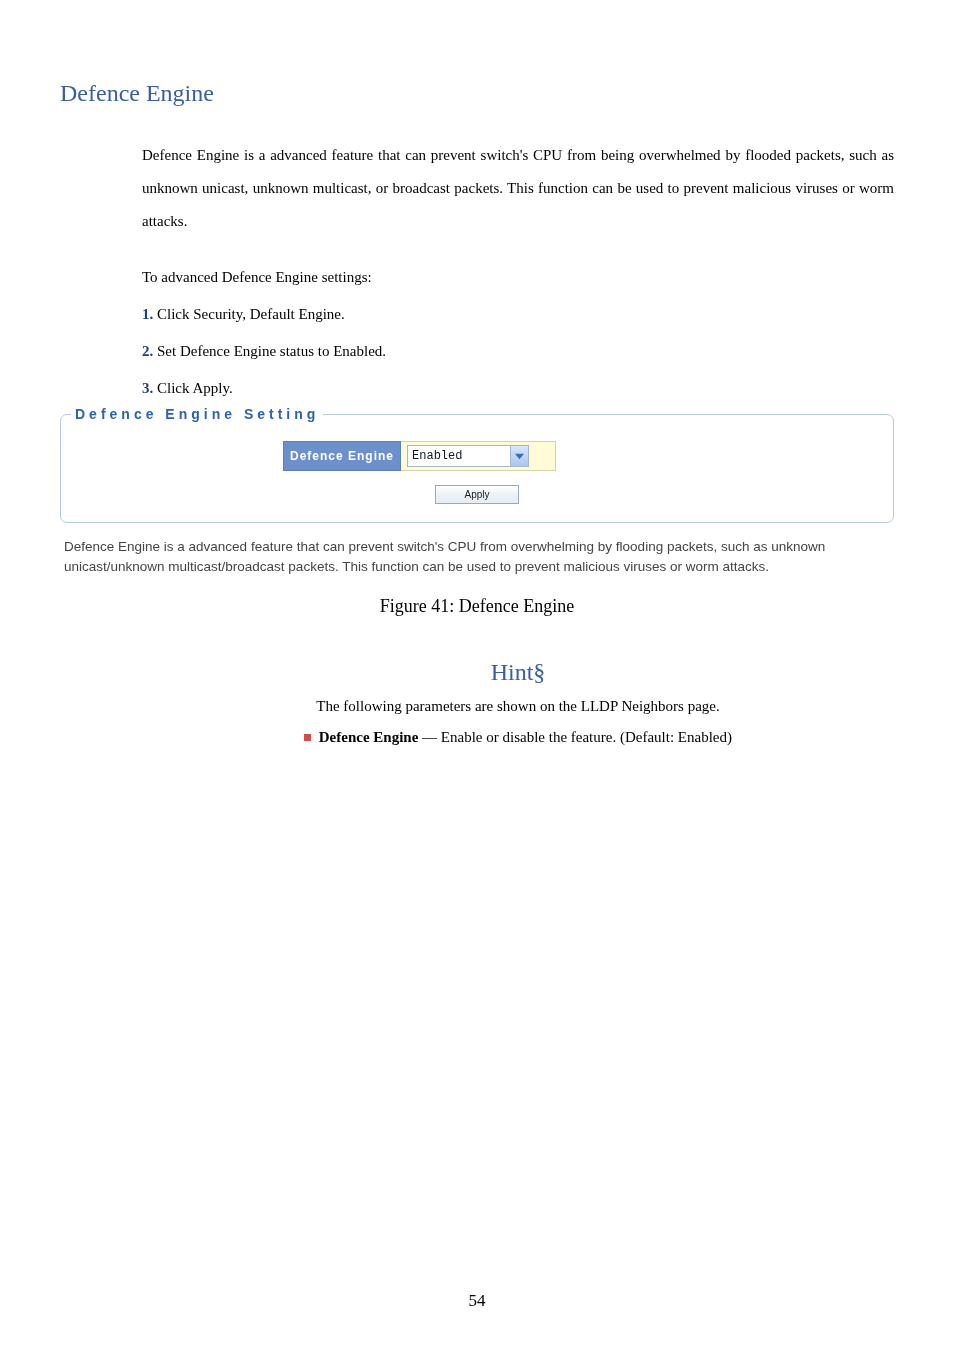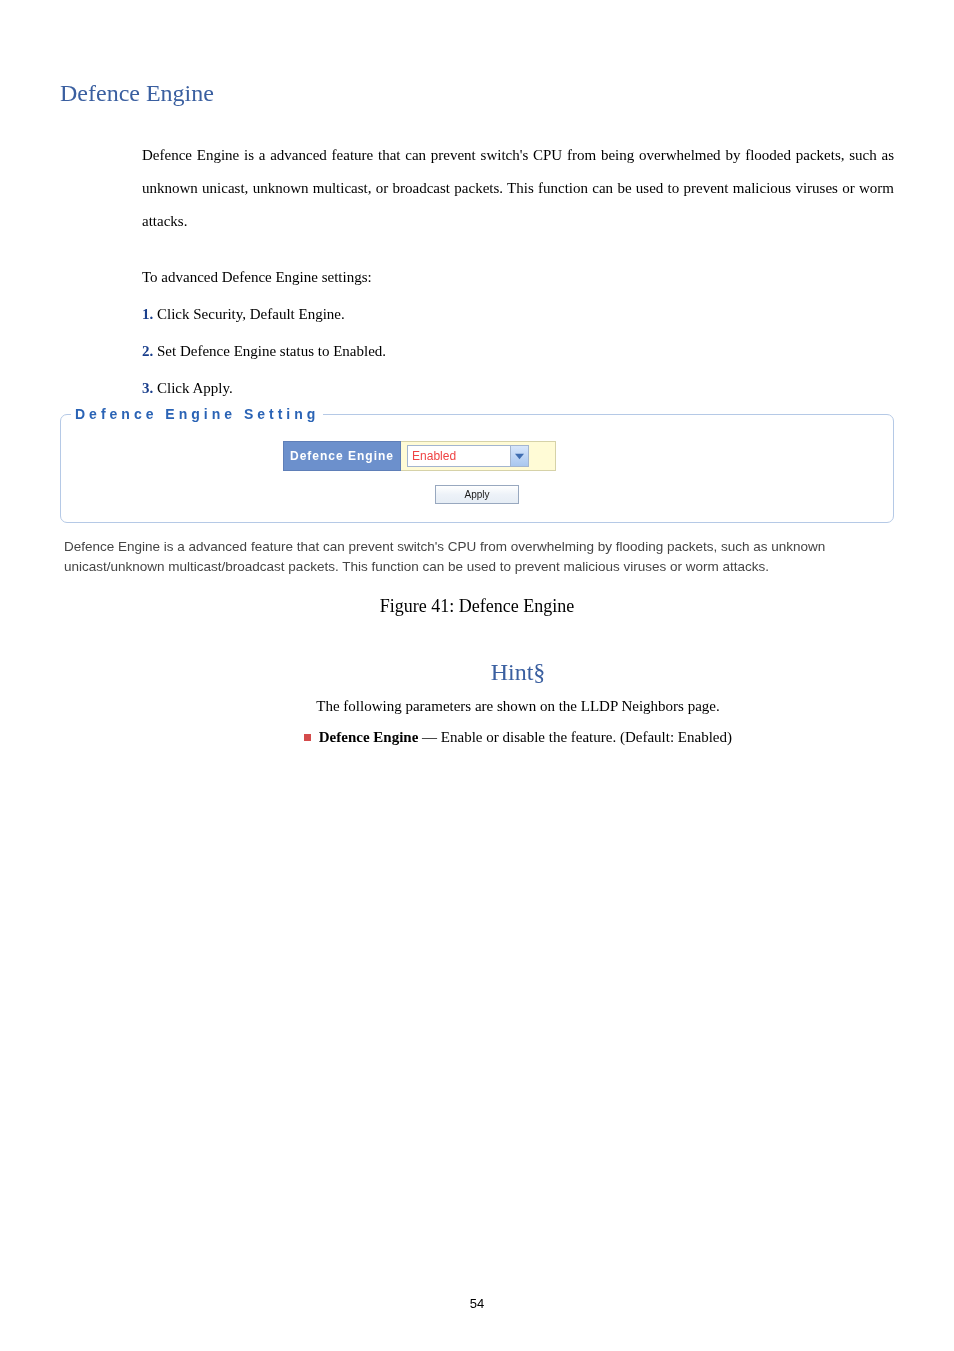--- a/index.html
+++ b/index.html
@@ -110,21 +110,22 @@
       border: 1px solid #a3b5cf;
       height: 20px;
       width: 120px;
       cursor: pointer;
       font-family: Tahoma, Verdana, sans-serif;
       font-size: 12px;
     }
     .select-value {
       flex: 1;
       padding: 0 4px;
-      color: #ef4444;
+      color: #0f172a;
+      font-family: Liberation Mono, monospace;
     }
     .select-arrow {
       width: 17px;
       height: 100%;
       background: linear-gradient(to bottom, #d7e6fb 0%, #a9c7ef 100%);
       border-left: 1px solid #a3b5cf;
       display: flex;
       align-items: center;
       justify-content: center;
     }
@@ -185,22 +186,22 @@
       vertical-align: 1px;
       margin-right: 4px;
     }
 
     .page-number {
       position: absolute;
       bottom: 40px;
       left: 0;
       width: 100%;
       text-align: center;
-      font-size: 13px;
-      font-family: Liberation Sans, sans-serif;
+      font-size: 17px;
+      font-family: Liberation Serif, serif;
       color: #000000;
     }
   </style>
 </head>
 <body>
 
 <div class="page">
 
   <h2 class="section-title">Defence Engine</h2>
 

